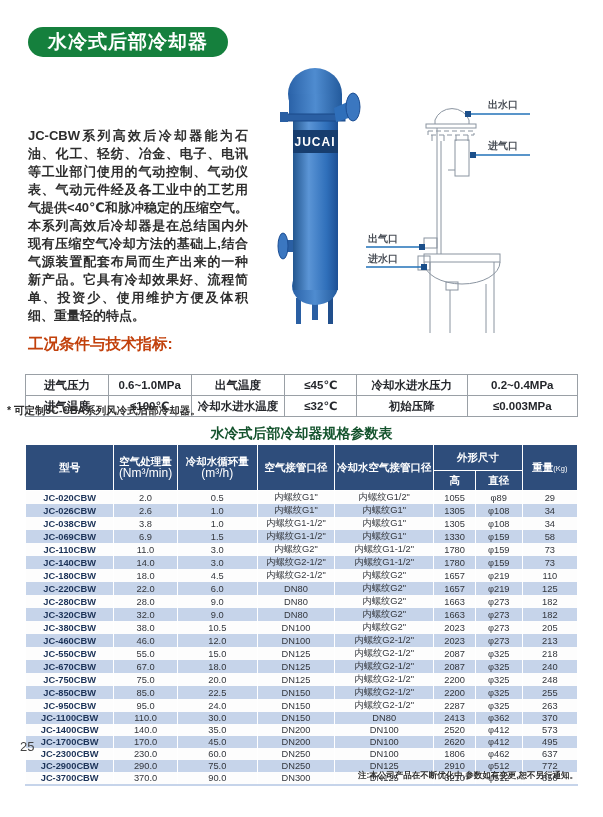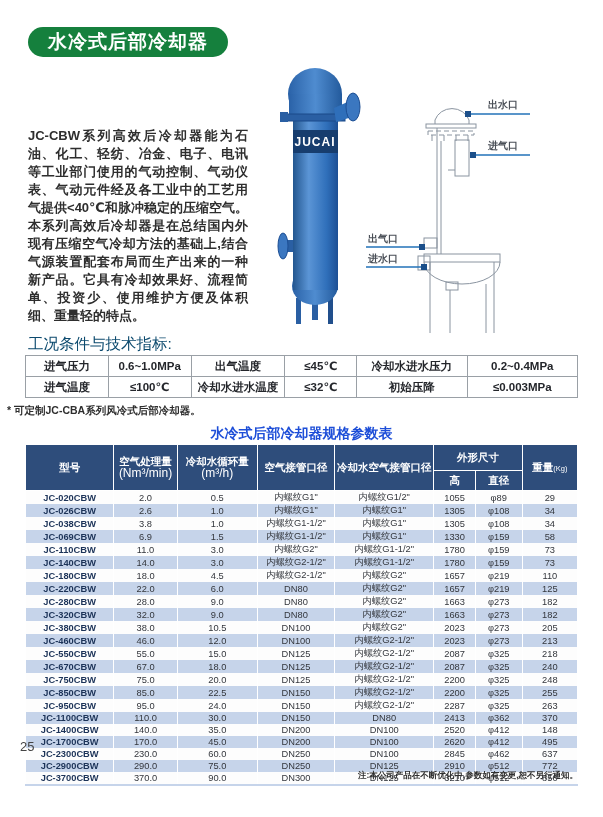--- a/index.html
+++ b/index.html
@@ -23,39 +23,39 @@
     font-size:13px;font-weight:600;line-height:18px;
     text-align:justify;color:#2e2e2e;
   }
 
   
   .tank-svg{left:256px;top:60px;}
   .diagram-svg{left:358px;top:78px;}
 
   
   .sec-heading{
-    left:28px;top:334px;font-size:15.5px;font-weight:normal;color:#0c4a6e;
+    left:28px;top:334px;font-size:15.5px;font-weight:bold;color:#c2410c;
   }
 
   
   .cond-table{
-    left:25px;top:355px;width:553px;border-collapse:collapse;table-layout:fixed;
+    left:25px;top:374px;width:553px;border-collapse:collapse;table-layout:fixed;
   }
   .cond-table td{
     border:1px solid #9aa0a6;height:20px;text-align:center;
     font-size:11.5px;font-weight:bold;color:#24262b;padding:0 2px;
   }
   .cond-note{
     left:7px;top:404px;font-size:10.5px;font-weight:600;color:#2e2e2e;
   }
 
   
   .spec-title{
     left:25px;top:425px;width:553px;text-align:center;
-    font-size:14px;font-weight:bold;color:#1d4ed8;
+    font-size:14px;font-weight:bold;color:#14532d;
   }
   .spec-table{
     left:25px;top:444px;width:553px;border-collapse:collapse;table-layout:fixed;
   }
   .spec-table thead th{
     background:#2e4d7b;color:#ffffff;font-size:10.5px;font-weight:bold;
     border:1px solid #ffffff;padding:0;line-height:1.15;
   }
   .spec-table thead tr.h1 th{height:25px;}
   .spec-table thead tr.h2 th{height:19px;}
@@ -434,39 +434,39 @@
         <td>370</td>
       </tr>
       <tr>
         <td class="model">JC-1400CBW</td>
         <td>140.0</td>
         <td>35.0</td>
         <td>DN200</td>
         <td>DN100</td>
         <td>2520</td>
         <td>φ412</td>
-        <td>148</td>
+        <td>573</td>
       </tr>
       <tr>
         <td class="model">JC-1700CBW</td>
         <td>170.0</td>
         <td>45.0</td>
         <td>DN200</td>
         <td>DN100</td>
         <td>2620</td>
         <td>φ412</td>
         <td>495</td>
       </tr>
       <tr>
         <td class="model">JC-2300CBW</td>
         <td>230.0</td>
         <td>60.0</td>
         <td>DN250</td>
         <td>DN100</td>
-        <td>2845</td>
+        <td>1806</td>
         <td>φ462</td>
         <td>637</td>
       </tr>
       <tr>
         <td class="model">JC-2900CBW</td>
         <td>290.0</td>
         <td>75.0</td>
         <td>DN250</td>
         <td>DN125</td>
         <td>2910</td>

